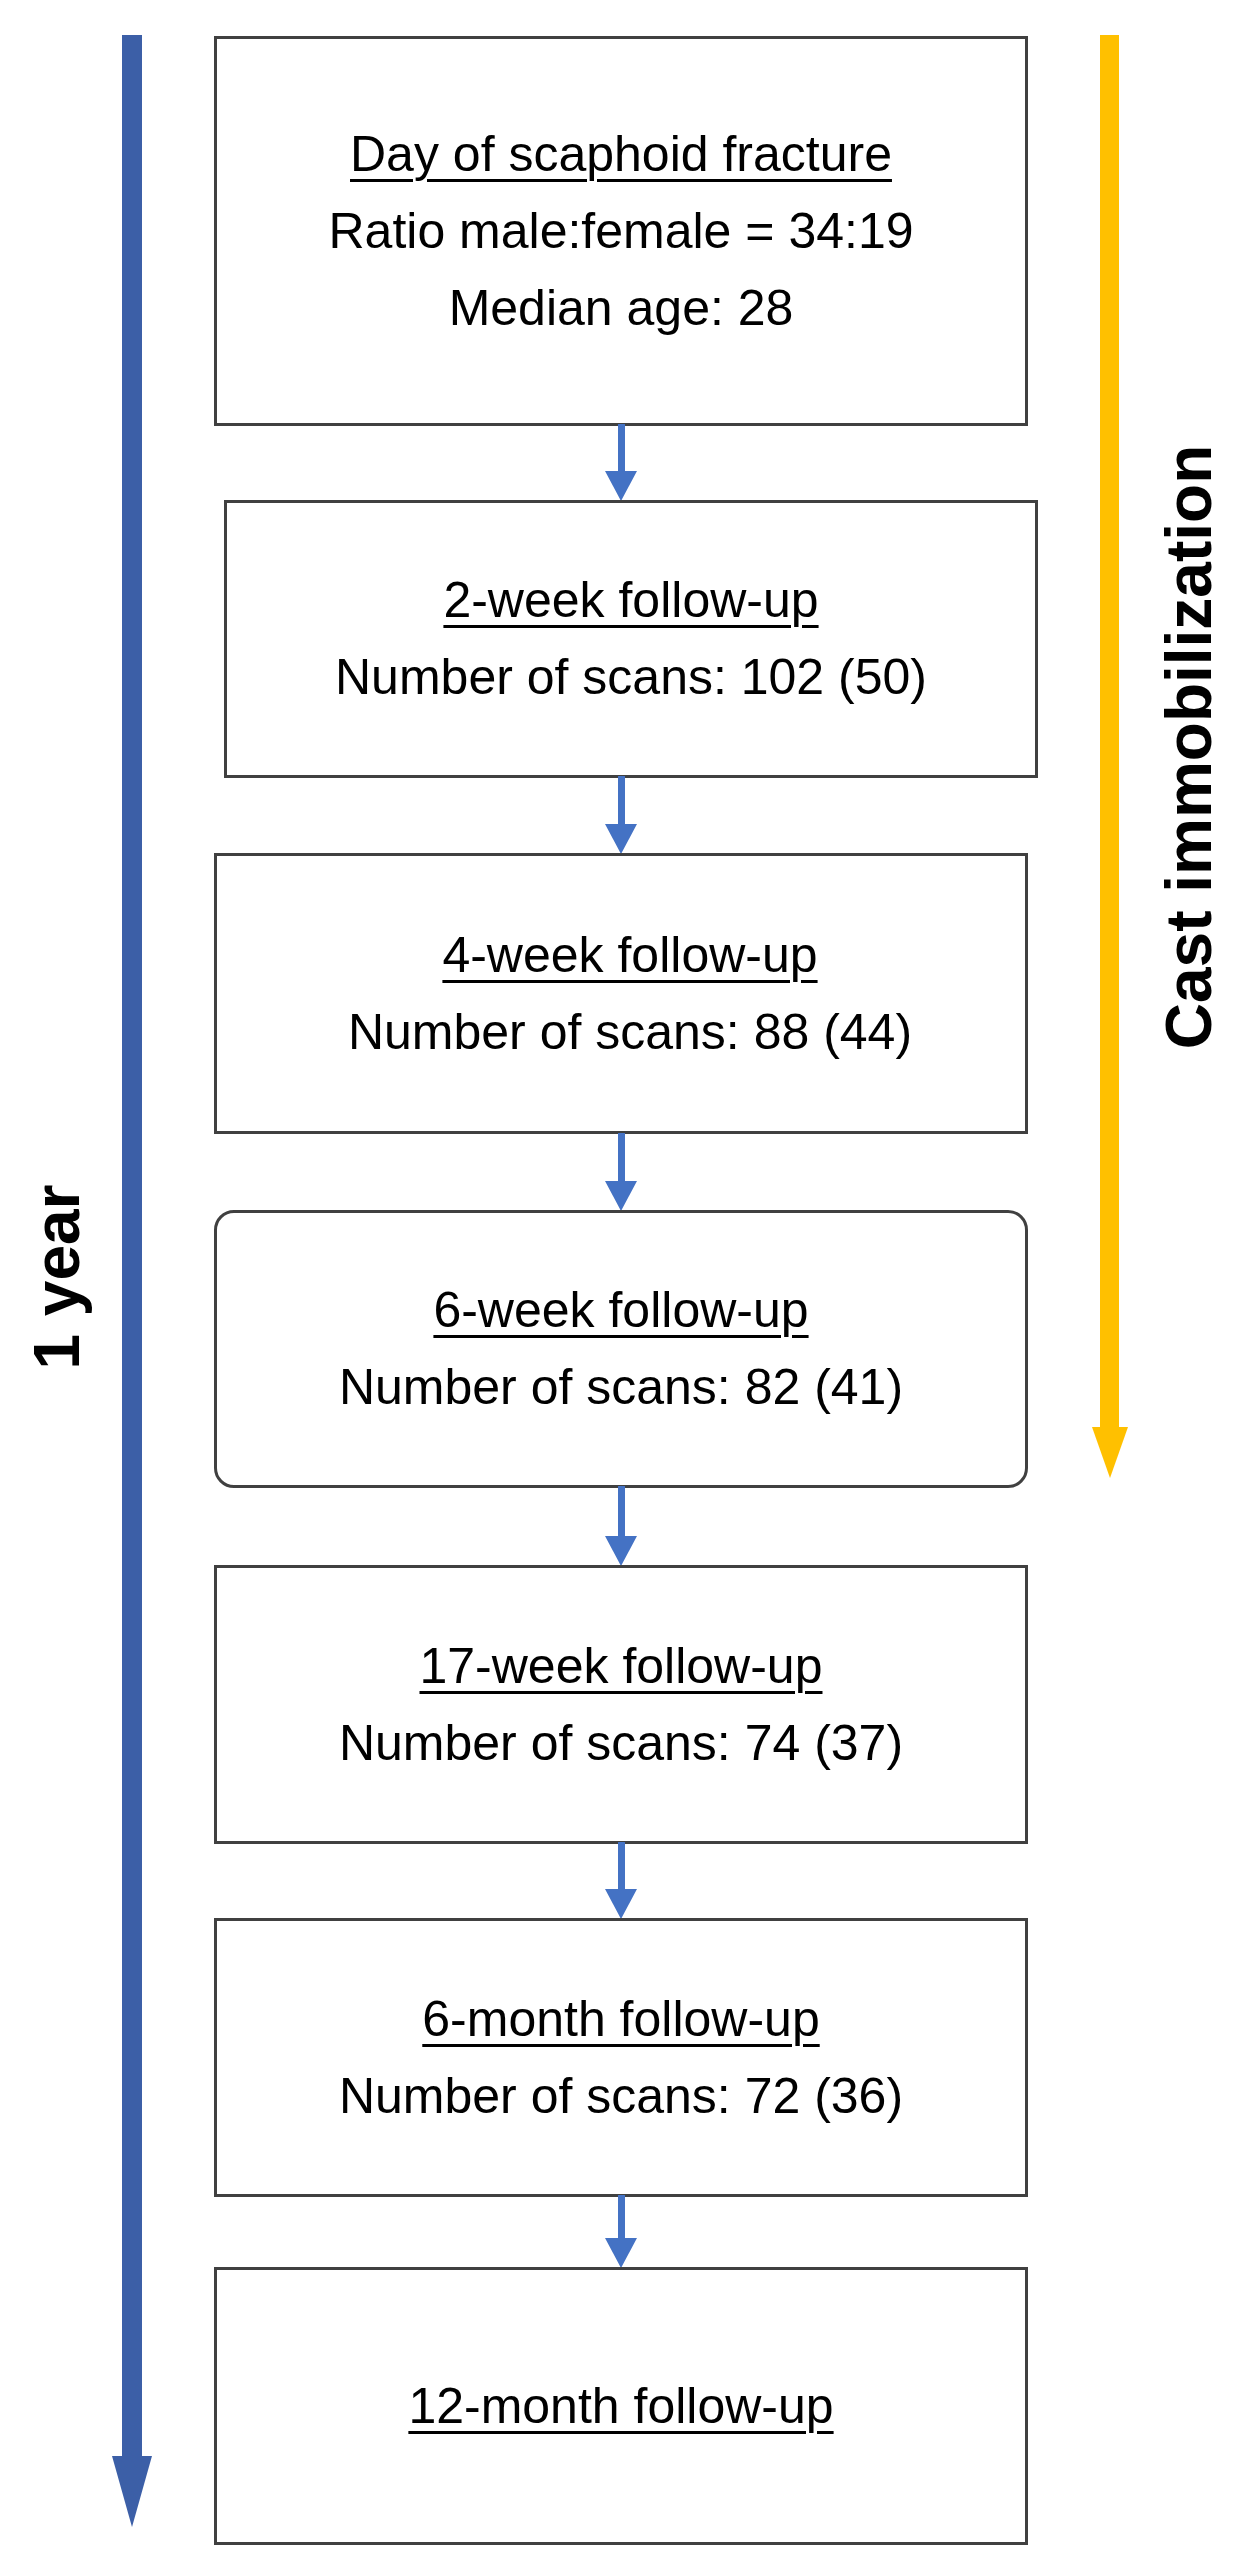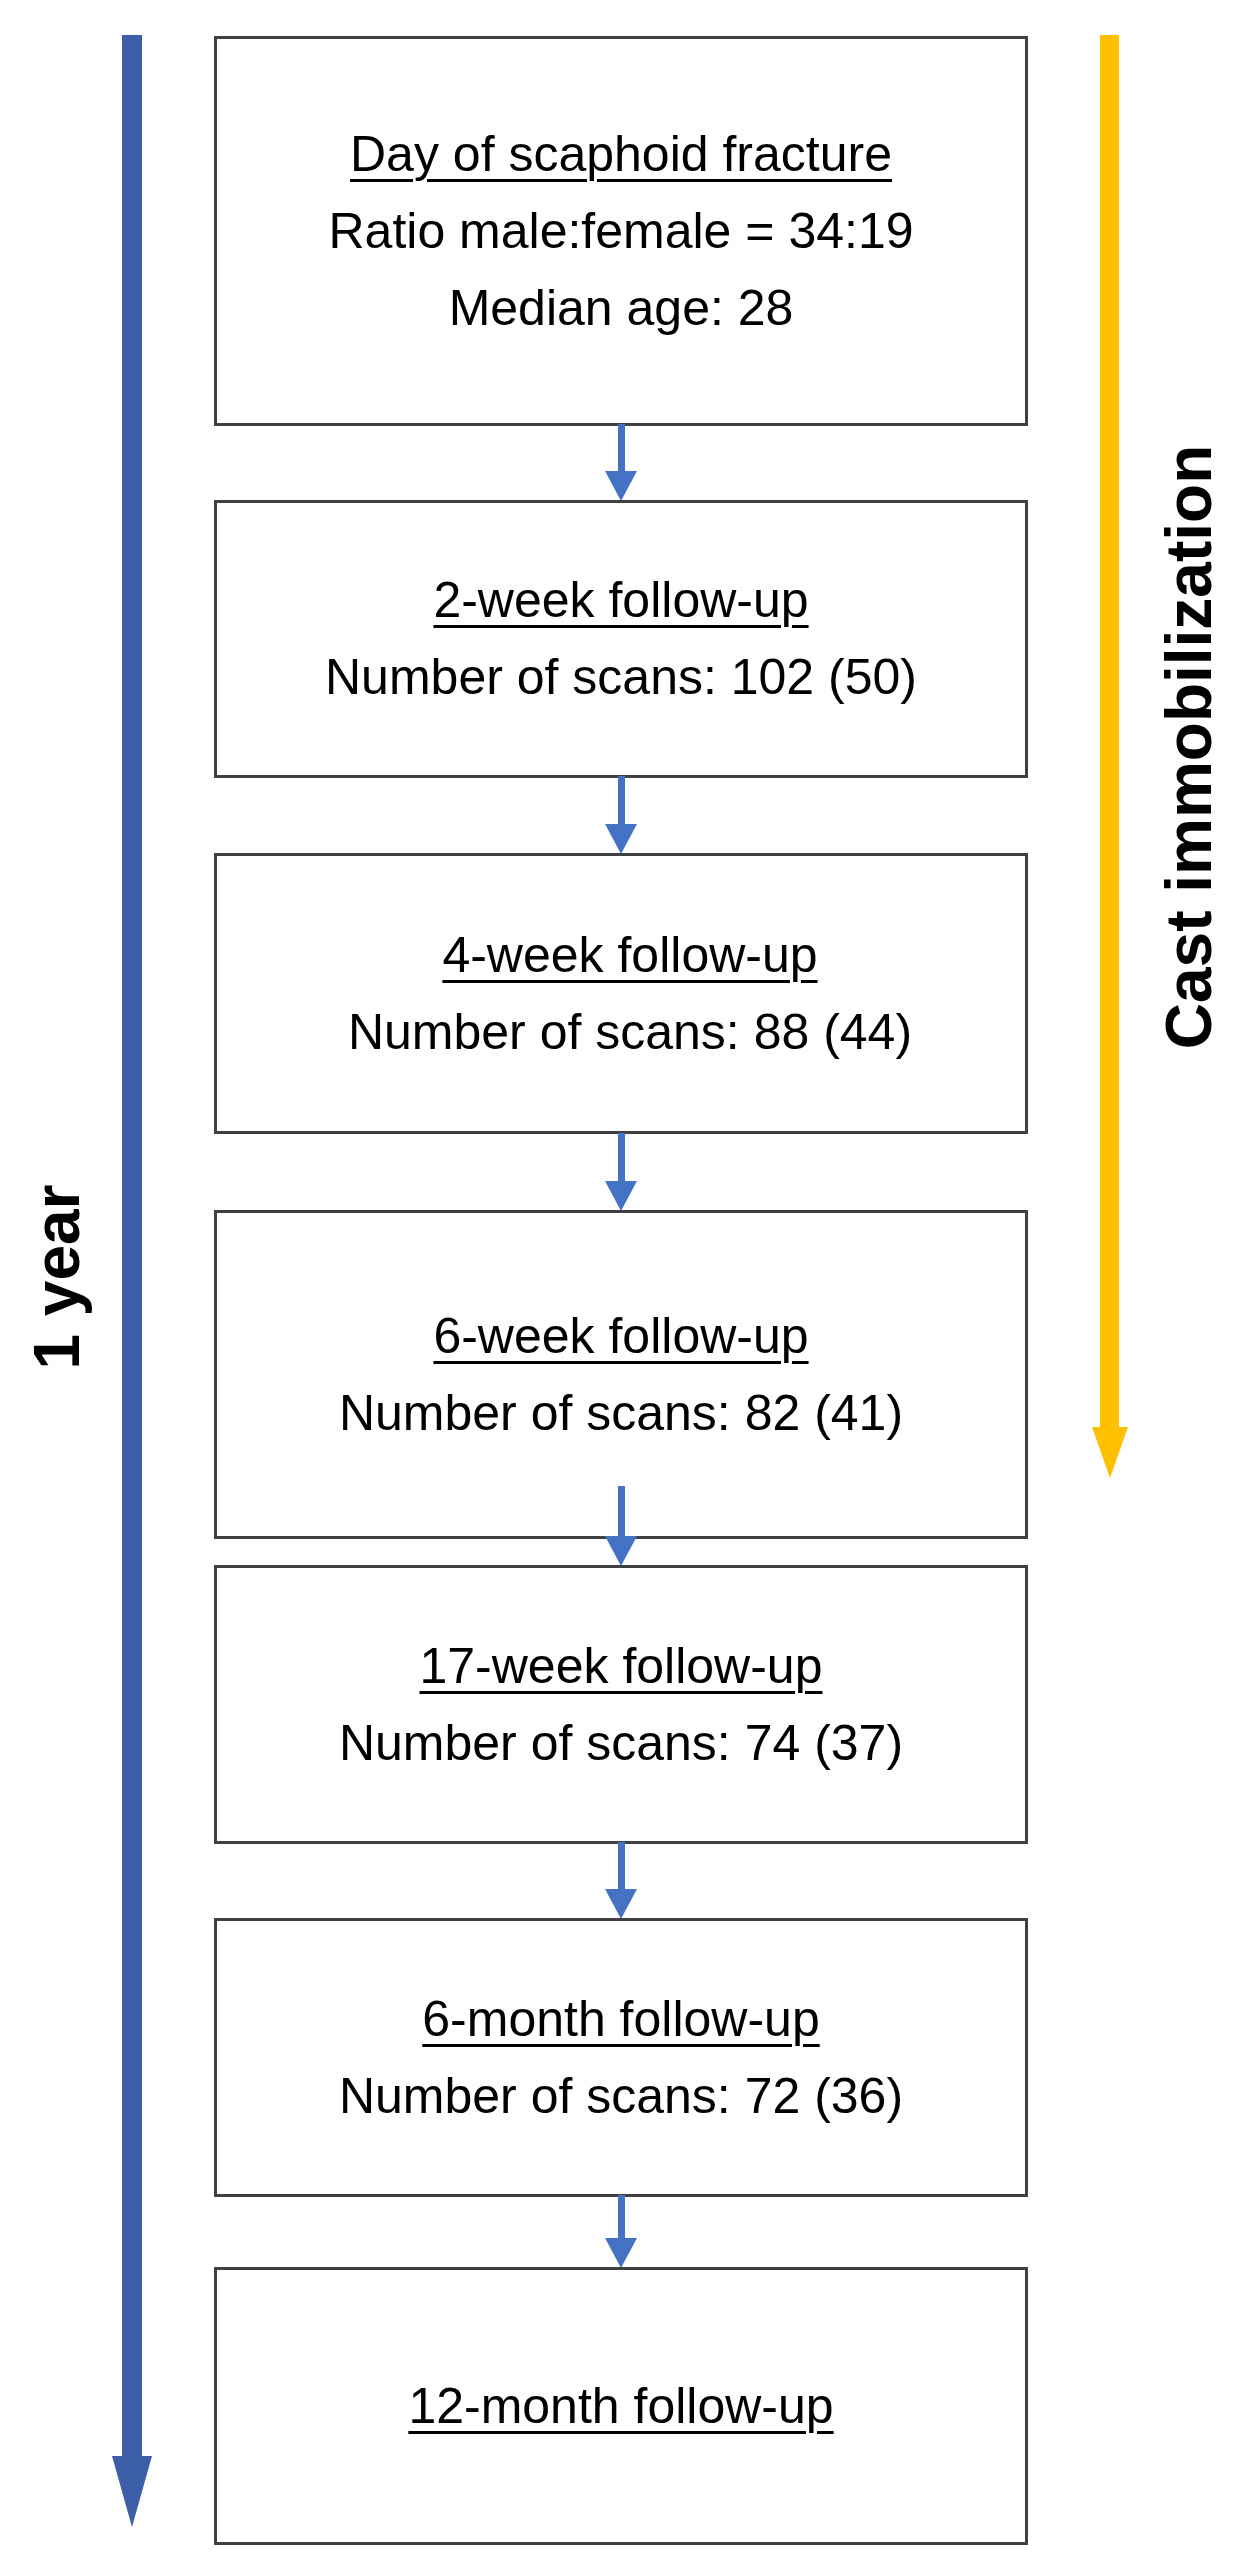--- a/index.html
+++ b/index.html
@@ -27,23 +27,23 @@
     font-size:50px;
     line-height:77px;
     white-space:nowrap;
   }
   .box-title{
     text-decoration:underline;
     text-decoration-thickness:3.2px;
     text-underline-offset:8px;
   }
   .b1{top:36px;height:390px;}
-  .b2{top:500px;height:278px;}
+  .b2{top:500px;height:278px;margin-left:10px;}
   .b3{top:853px;height:281px;padding-left:18px;}
-  .b4{top:1210px;height:329px;}
+  .b4{top:1210px;height:278px;border-radius:20px;}
   .b5{top:1565px;height:279px;}
   .b6{top:1918px;height:279px;}
   .b7{top:2267px;height:278px;gap:11px;}
 
   
   .conn-shaft{
     position:absolute;left:618px;width:7.2px;
     background:var(--connector);
   }
   .conn-head{

